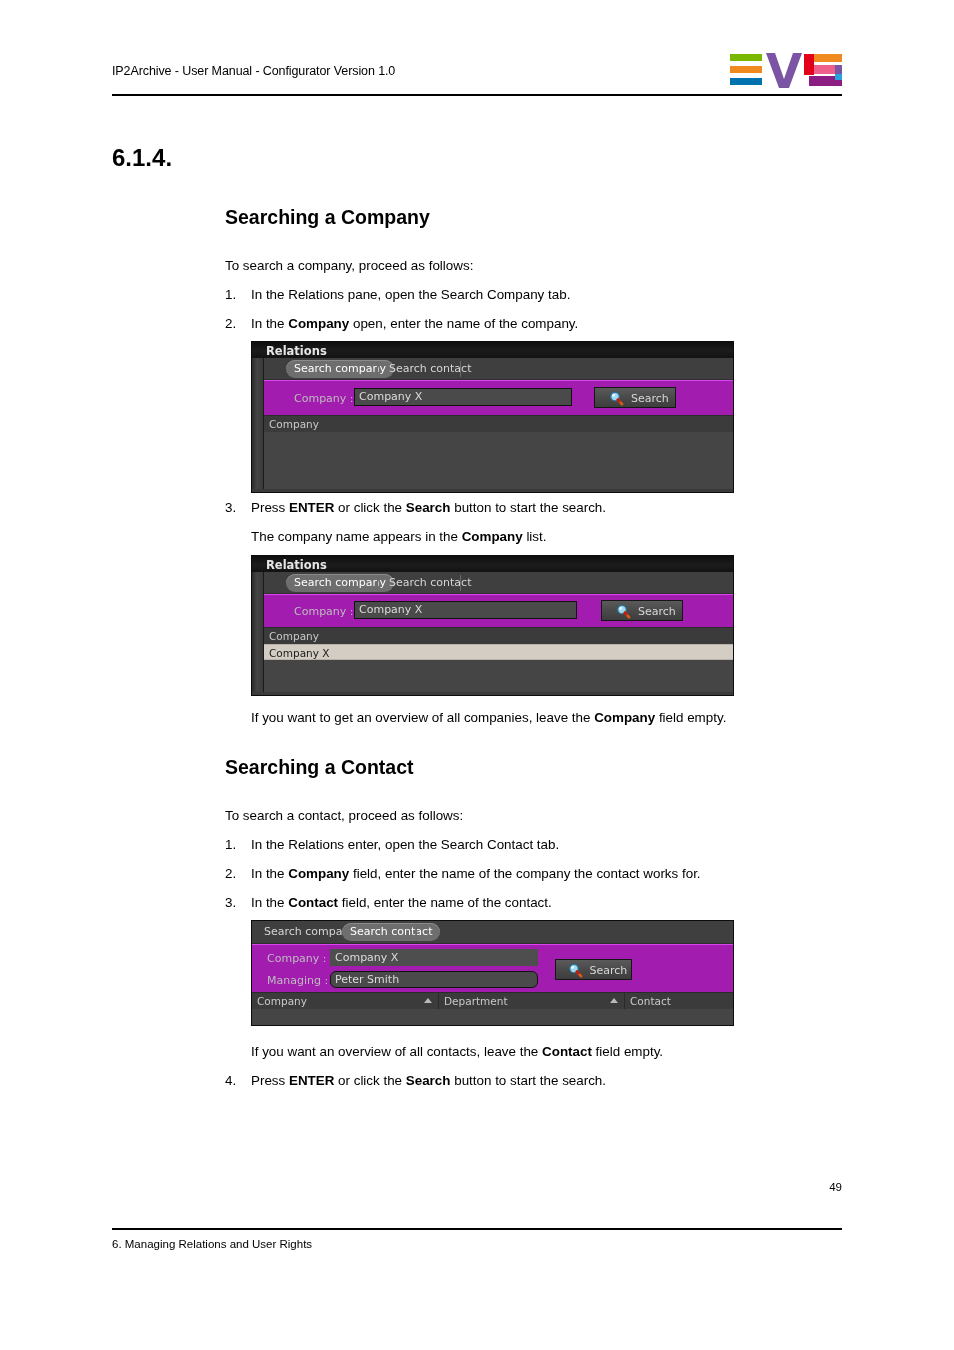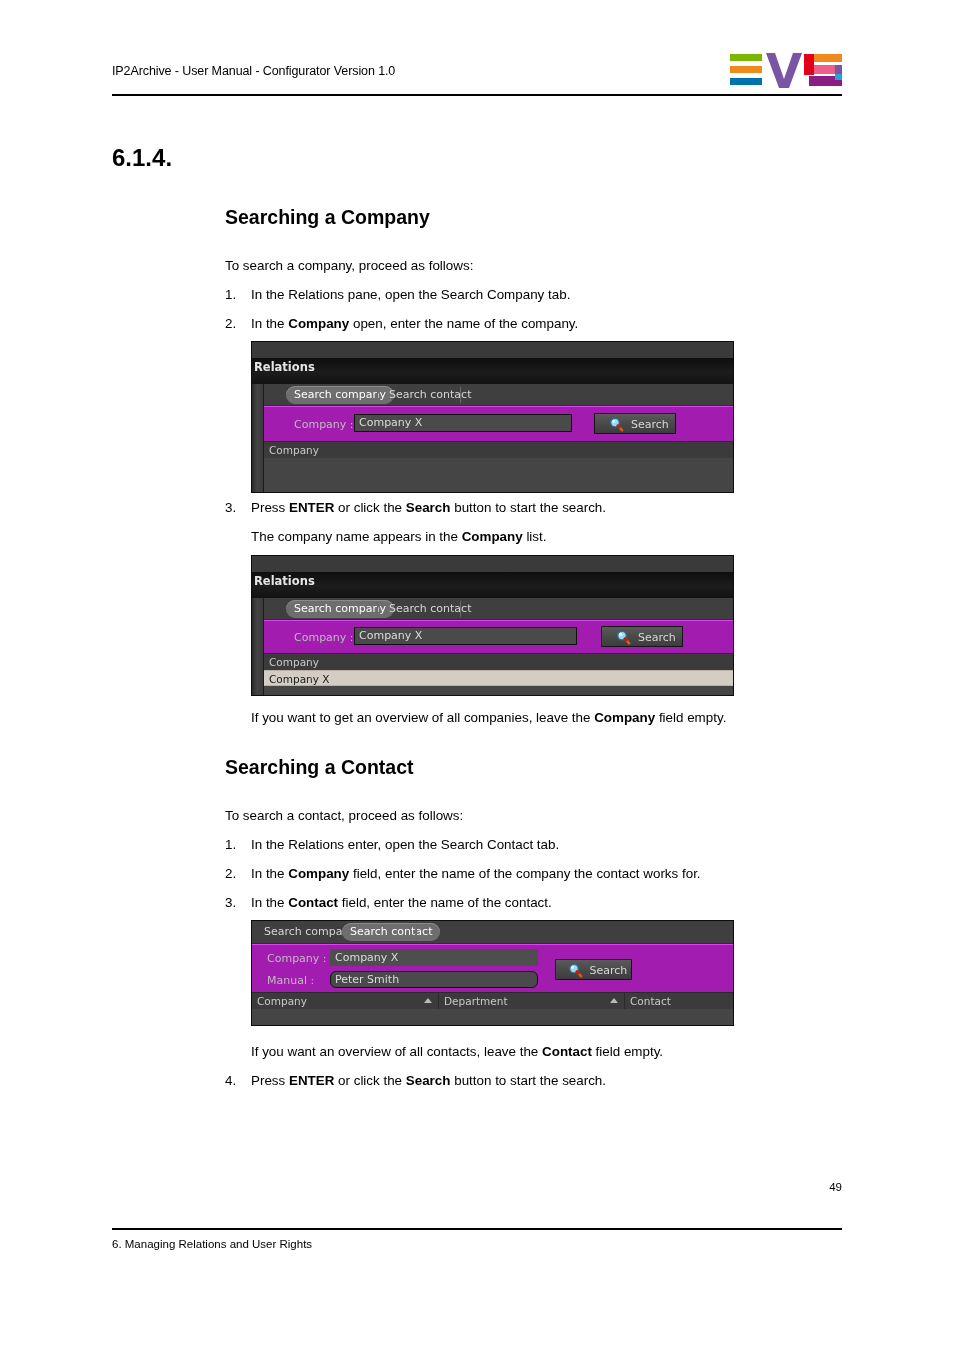--- a/index.html
+++ b/index.html
@@ -152,29 +152,28 @@
     position: absolute;
     left: 251px;
     font-family: "DejaVu Sans", sans-serif;
     color: #cfcfcf;
     border: 1px solid #0c0c0c;
     box-sizing: border-box;
     background: #3a3a3a;
     overflow: hidden;
   }
   .shot-title {
-    height: 26px;
+    height: 16px;
     background: linear-gradient(to bottom, #0e0e0e 0%, #1c1c1c 55%, #121212 100%);
     color: #e6e6e6;
     font-size: 11.5px;
     font-weight: bold;
     line-height: 19px;
-    padding-left: 2px;
-    box-sizing: border-box;
-    margin-top: 16px;
+    padding-left: 14px;
+    box-sizing: border-box;
   }
   .shot-body {
     position: relative;
     background: #3a3a3a;
     height: calc(100% - 19px);
   }
   
   .left-strip {
     position: absolute;
     left: 0; top: 0; bottom: 0;
@@ -469,21 +468,21 @@
 
         <div class="tabs" style="height:22px;">
           <div class="tab" style="left:4px;">Search company</div>
           <div class="tab active" style="left:90px;">Search contact</div>
           <div class="tab-sep" style="left:164px;"></div>
         </div>
 
         <div class="form" style="height:49px;">
           <div class="f-label" style="left:15px; top:7px;">Company :</div>
           <div class="f-input" style="left:78px; top:4px; width:208px; height:17px; background:#4e4e4e; border-color:#4e4e4e;">Company X</div>
-          <div class="f-label" style="left:15px; top:29px;">Manual :</div>
+          <div class="f-label" style="left:15px; top:29px;">Managing :</div>
           <div class="f-input" style="left:78px; top:26px; width:208px; height:17px;border-radius:6px;">Peter Smith</div>
           <div class="f-btn" style="left:303px; top:14px; width:77px; height:21px;">
             <span class="mag" style="left:12px;">
               <svg width="15" height="15" viewBox="0 0 15 15">
                 <circle cx="6" cy="5.6" r="4.3" fill="#9fd8f2" stroke="#2b6e8e" stroke-width="1.3"></circle>
                 <circle cx="4.6" cy="4.3" r="1.5" fill="#e6f6ff"></circle>
                 <line x1="8.8" y1="8.6" x2="13" y2="13.2" stroke="#e05a14" stroke-width="2.6" stroke-linecap="round"></line>
                 <line x1="8.8" y1="8.6" x2="10.3" y2="10.2" stroke="#c21b17" stroke-width="2.6" stroke-linecap="round"></line>
               </svg>
             </span>

